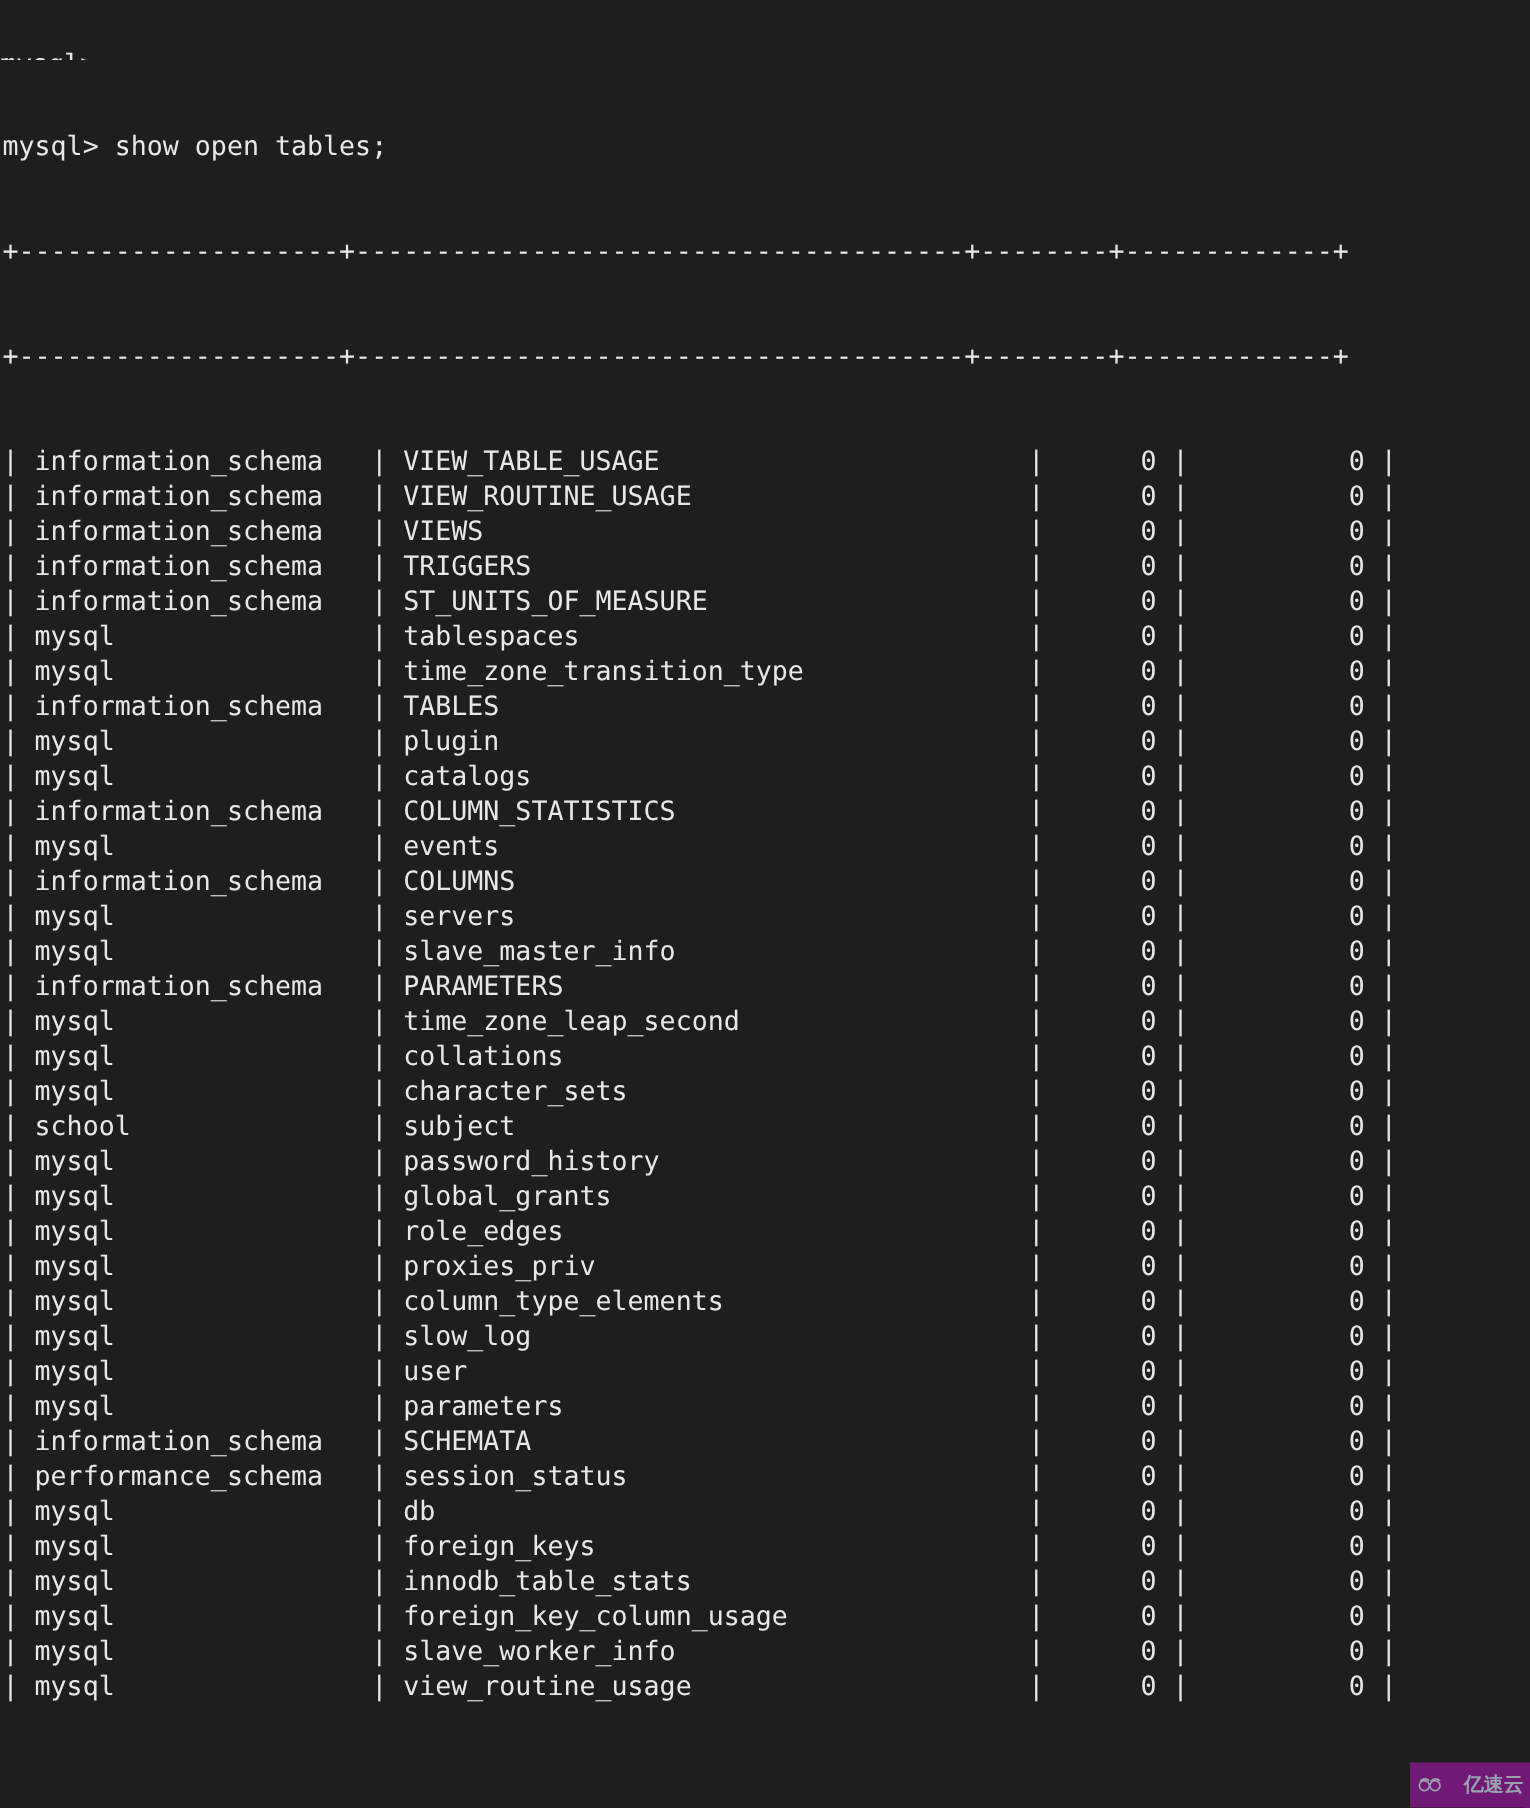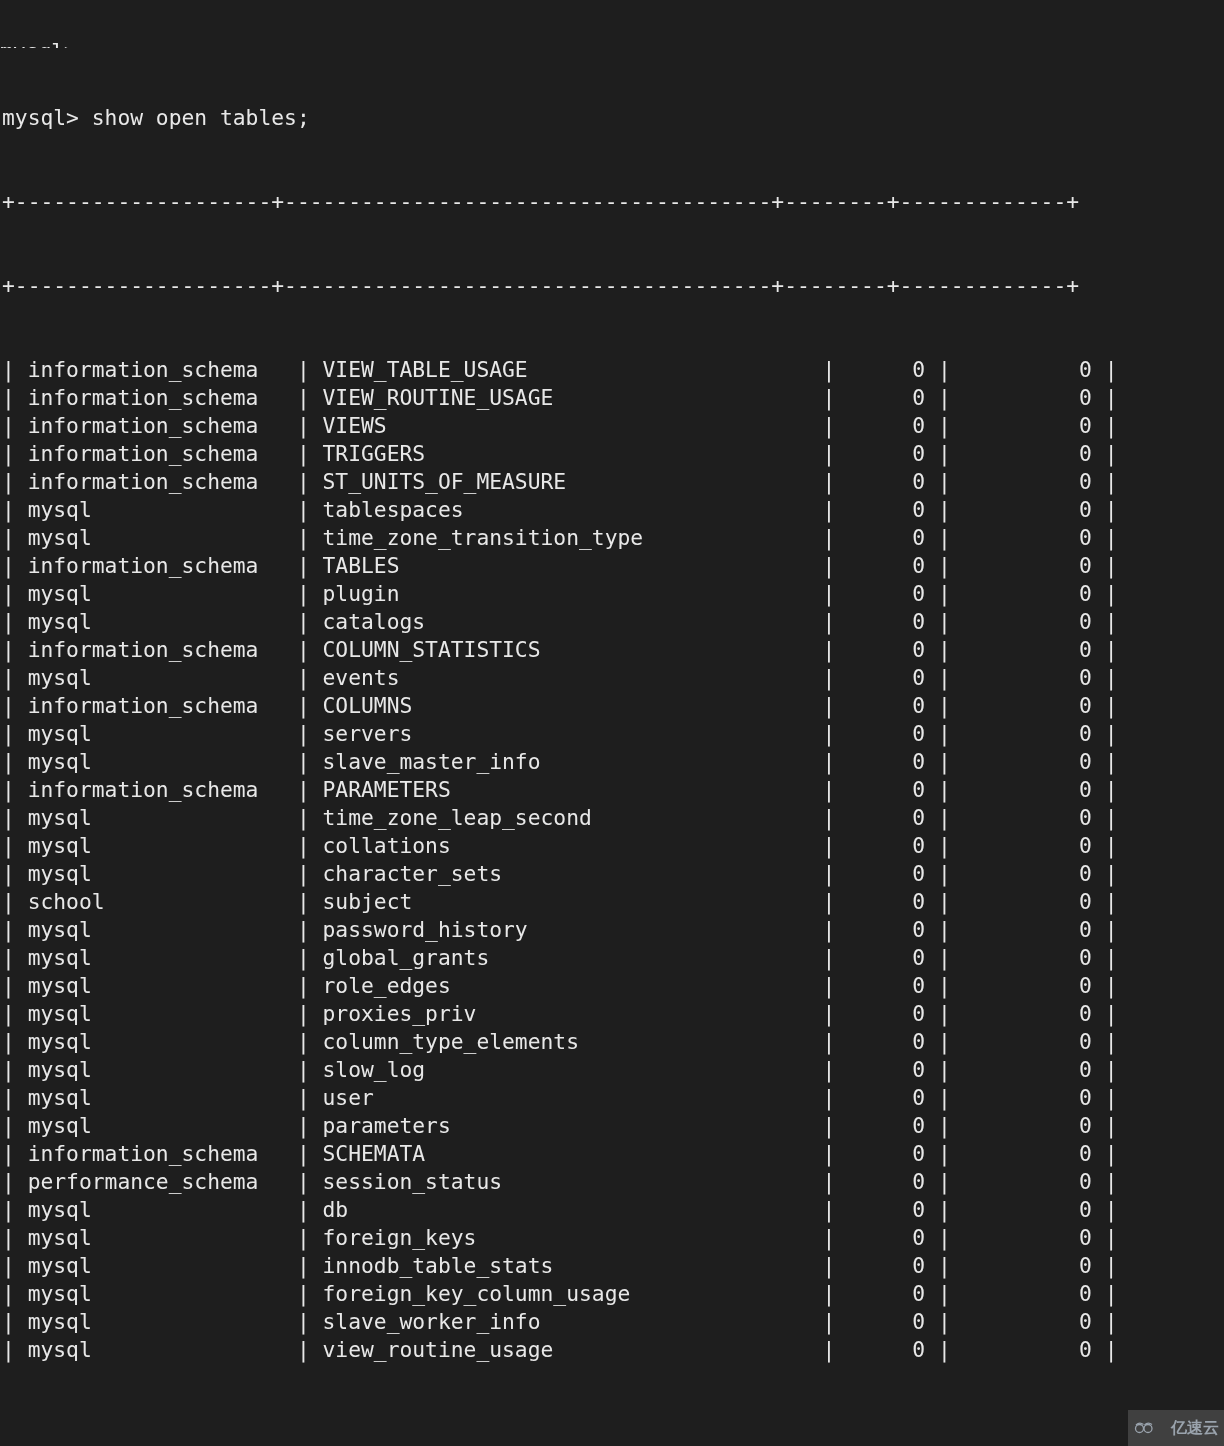--- a/index.html
+++ b/index.html
@@ -50,21 +50,21 @@
     color: #e8e8e8;
   }
 
   
   #watermark {
     position: absolute;
     left: 1128px;
     top: 1410px;
     width: 96px;
     height: 36px;
-    background: #404040;
+    background: #701a75;
     display: flex;
     align-items: center;
     justify-content: center;
     gap: 16px;
     overflow: hidden;
     text-align: right;
   }
   #watermark .wm-icon {
     display: block;
     width: 22px;

